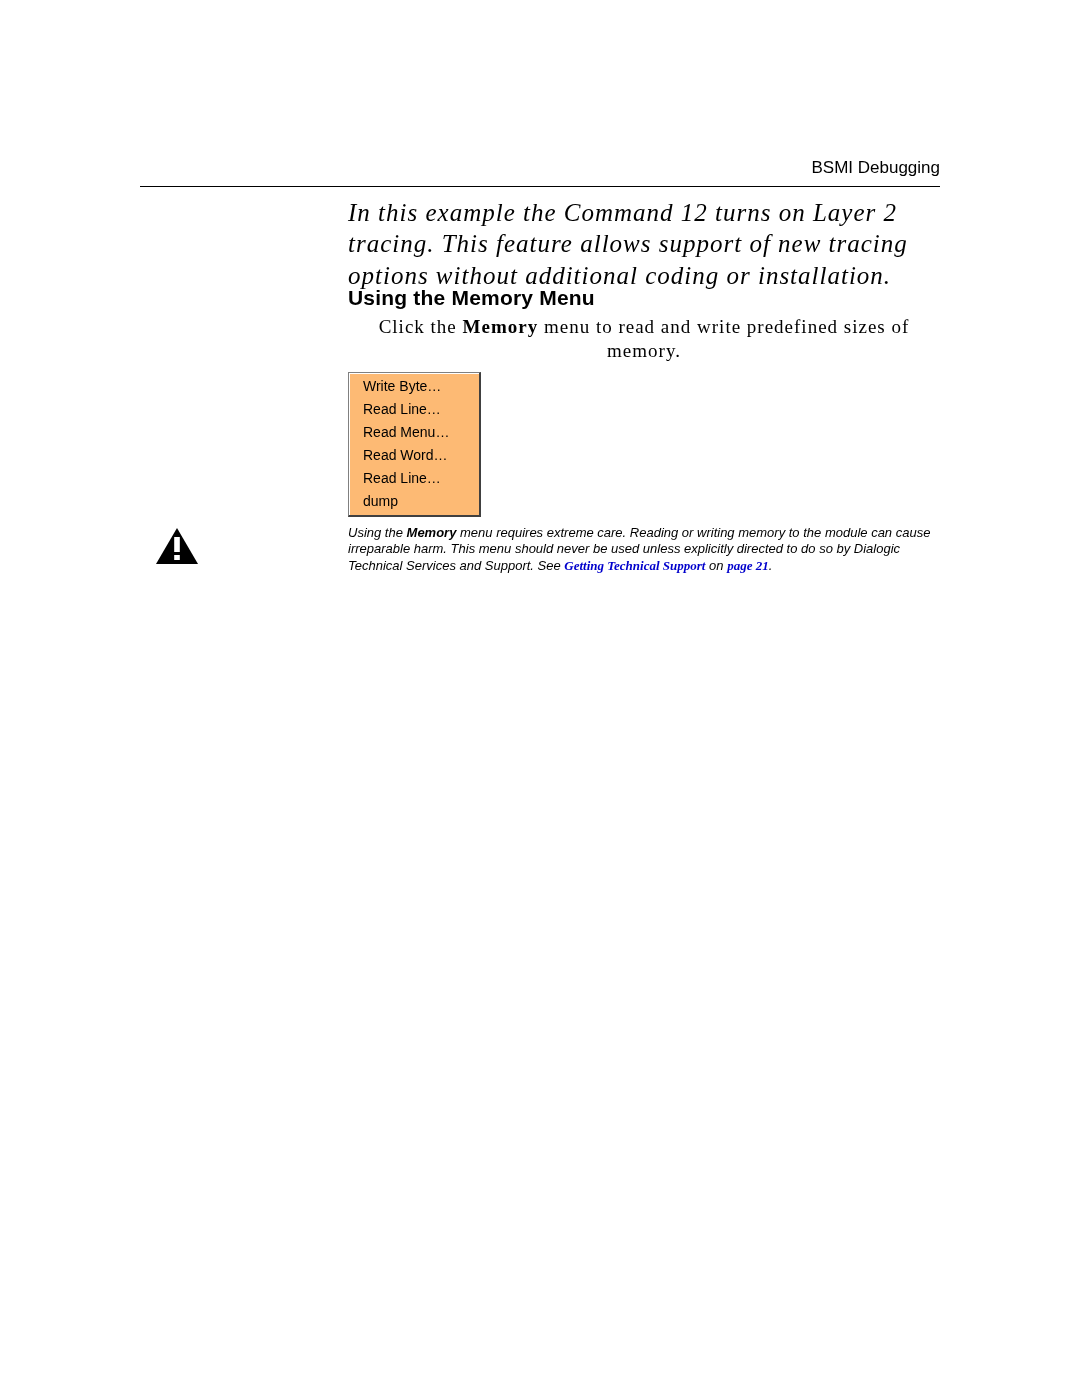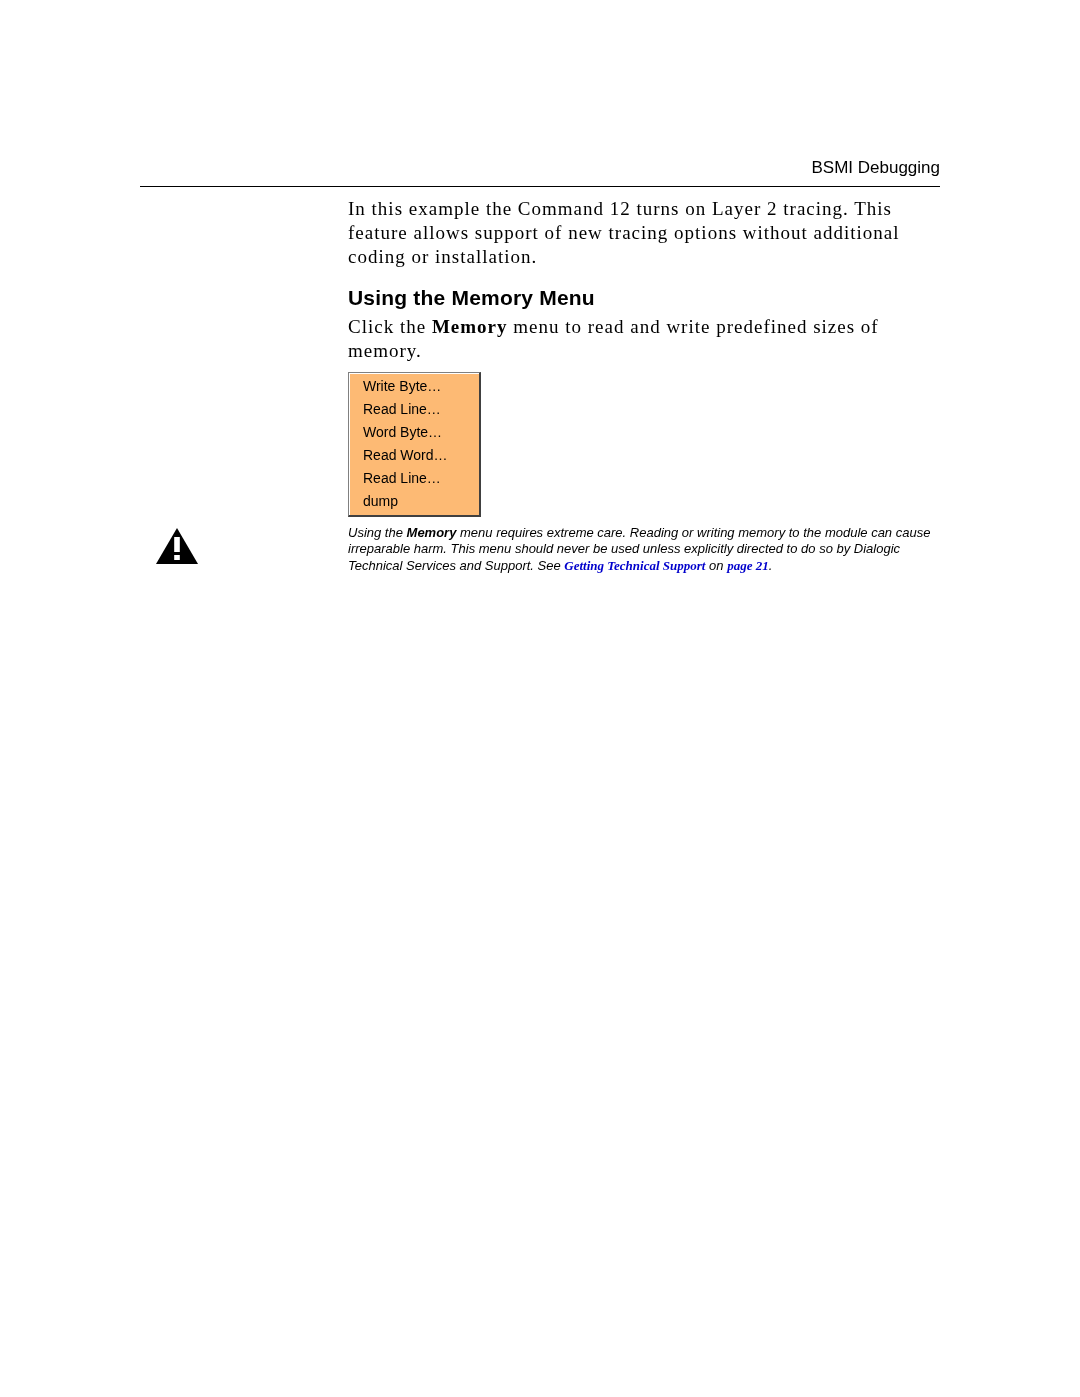--- a/index.html
+++ b/index.html
@@ -34,23 +34,24 @@
     border-top: 1px solid #000;
     margin: 0;
   }
 
   .intro-para {
     position: absolute;
     top: 197px;
     left: 348px;
     right: 140px;
     font-family: "Century Schoolbook", "New Century Schoolbook", "Times New Roman", serif;
-    font-size: 19px;
+    font-size: 25px;
     line-height: 1.25;
     letter-spacing: 1px;
+    font-style: italic;
   }
 
   .section-heading {
     position: absolute;
     top: 286px;
     left: 348px;
     font-family: Helvetica, Arial, sans-serif;
     font-weight: bold;
     font-size: 21px;
     letter-spacing: 0.2px;
@@ -58,20 +59,21 @@
 
   .section-para {
     position: absolute;
     top: 315px;
     left: 348px;
     right: 140px;
     font-family: "Century Schoolbook", "New Century Schoolbook", "Times New Roman", serif;
     font-size: 19px;
     line-height: 1.25;
     letter-spacing: 1px;
+    text-align: center;
   }
 
   .menu-box {
     position: absolute;
     top: 372px;
     left: 348px;
     width: 130px;
     background: #fdba74;
     border: 1px solid #808080;
     border-right: 2px solid #404040;
@@ -147,21 +149,21 @@
 
   <div class="section-heading">Using the Memory Menu</div>
 
   <div class="section-para">
     <span>Click the </span><span class="bold">Memory</span><span> menu to read and write predefined sizes of memory.</span>
   </div>
 
   <div class="menu-box">
     <div class="menu-item">Write Byte…</div>
     <div class="menu-item">Read Line…</div>
-    <div class="menu-item">Word Byte…</div>
+    <div class="menu-item">Read Menu…</div>
     <div class="menu-item">Read Word…</div>
     <div class="menu-item">Read Line…</div>
     <div class="menu-item">dump</div>
   </div>
 
   <div class="warning-row">
     <svg class="warning-icon" viewBox="0 0 44 38">
       <polygon points="22,1 43,37 1,37" fill="#000000"></polygon>
       <rect x="19.2" y="10" width="5.6" height="15" fill="#ffffff"></rect>
       <rect x="19.2" y="28" width="5.6" height="5" fill="#ffffff"></rect>

